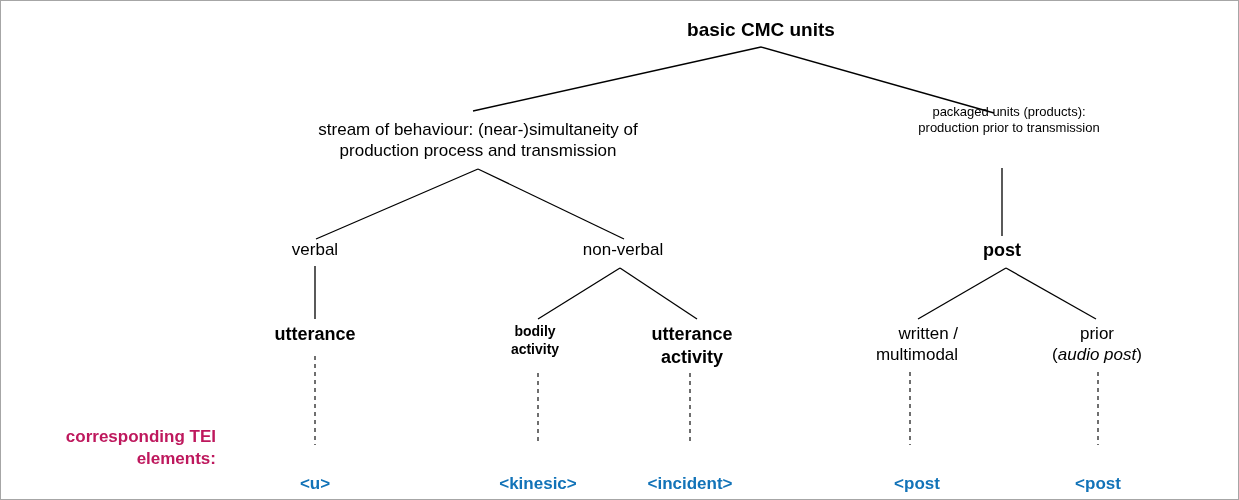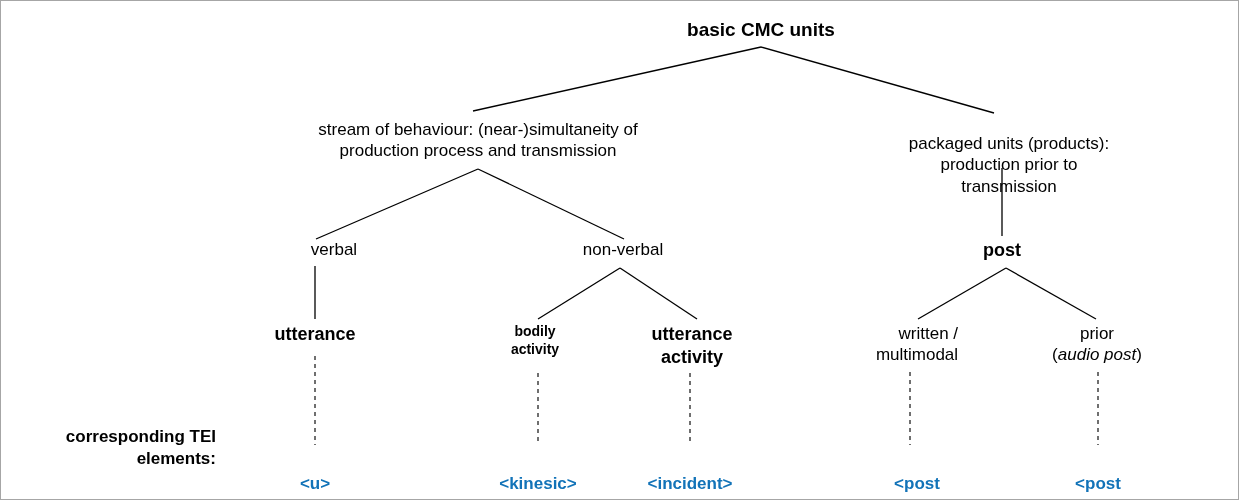--- a/index.html
+++ b/index.html
@@ -44,21 +44,21 @@
     transform: translateX(-50%);
     font-weight: bold;
     color: #1273B8;
   }
   #tei-legend {
     position: absolute;
     text-align: right;
     line-height: 1.3;
     white-space: pre-line;
     font-weight: bold;
-    color: #000000;
+    color: #be185d;
   }
   .italic { font-style: italic; margin-top: 48px; }
 </style>
 </head>
 <body>
 
 <div id="canvas">
 
   <svg id="edges" viewBox="0 0 1239 500" xmlns="http://www.w3.org/2000/svg">
 
@@ -82,24 +82,24 @@
     <line x1="537" y1="372" x2="537" y2="444" stroke="#333" stroke-width="1.4" stroke-dasharray="4,4"></line>
     <line x1="689" y1="372" x2="689" y2="444" stroke="#333" stroke-width="1.4" stroke-dasharray="4,4"></line>
     <line x1="909" y1="371" x2="909" y2="444" stroke="#333" stroke-width="1.4" stroke-dasharray="4,4"></line>
     <line x1="1097" y1="371" x2="1097" y2="444" stroke="#333" stroke-width="1.4" stroke-dasharray="4,4"></line>
   </svg>
 
   <div class="node n-bold" style="left:760px; top:17px; font-size:19px;">basic CMC units</div>
 
   <div class="node n-reg" style="left:477px; top:118px; font-size:17px;">stream of behaviour: (near-)simultaneity of
 production process and transmission</div>
-  <div class="node n-reg" style="left:1008px; top:132px; font-size:17px;">packaged units (products):
+  <div class="node n-reg" style="left:1008px; top:103px; font-size:13px;">packaged units (products):
 production prior to transmission</div>
 
-  <div class="node n-reg" style="left:314px; top:238px; font-size:17px;margin-left:19px;">verbal</div>
+  <div class="node n-reg" style="left:314px; top:238px; font-size:17px;">verbal</div>
   <div class="node n-reg" style="left:622px; top:238px; font-size:17px;text-align:right;">non-verbal</div>
   <div class="node n-bold" style="left:1001px; top:238px; font-size:18px;">post</div>
 
   <div class="node n-bold" style="left:314px; top:322px; font-size:18px;text-align:center;">utterance</div>
   <div class="node n-bold" style="left:534px; top:322px; font-size:14px;">bodily
 activity</div>
   <div class="node n-bold" style="left:691px; top:322px; font-size:18px;">utterance
 activity</div>
   <div class="node n-reg" style="left:916px; top:322px; font-size:17px;text-align:right;">written /
 multimodal</div>

